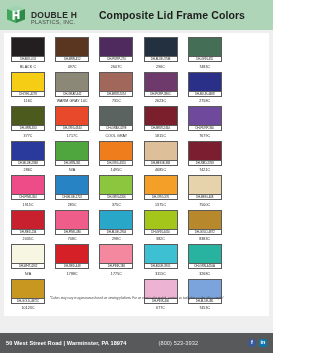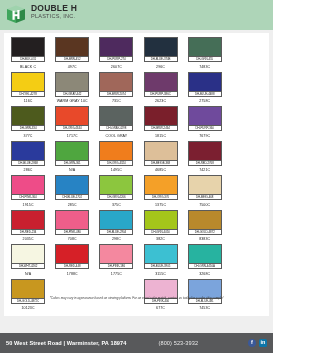--- a/index.html
+++ b/index.html
@@ -15,21 +15,21 @@
     box-sizing:border-box;
   }
   
   .header{
     height:30px;width:273px;
     background:#aed5b8;
     display:flex;align-items:center;
     box-sizing:border-box;
     padding-left:5px;
   }
-  .logo-wrap{display:flex;align-items:flex-start;}
+  .logo-wrap{display:flex;align-items:flex-end;}
   .logo-mark{width:22px;height:22px;flex:0 0 22px;position:relative;}
   .logo-text{margin-left:4px;line-height:1;}
   .logo-l1{
     font-size:8.5px;font-weight:bold;color:#2b2b2b;
     letter-spacing:.2px;display:block;
   }
   .logo-l2{
     font-size:5.6px;color:#4a4a4a;display:block;margin-top:1px;
     letter-spacing:.2px;
   }
@@ -140,20 +140,21 @@
           <rect x="7.5" y="6.8" width="2.2" height="9" fill="#ffffff"></rect>
           <rect x="12.3" y="6.0" width="2.2" height="9" fill="#ffffff"></rect>
           <rect x="8.6" y="10.2" width="5" height="2" fill="#ffffff"></rect>
         </svg>
       </span>
       <span class="logo-text">
         <span class="logo-l1">DOUBLE H</span>
         <span class="logo-l2">PLASTICS, INC.</span>
       </span>
     </div>
+    <div class="header-title">Composite Lid Frame Colors</div>
   </div>
 
   <div class="card">
     <div class="grid" id="swatch-grid">
         <div class="cell">
           <div class="swatch" style="background: rgb(35, 31, 32);">
             <div class="swatch-code">DH-BLK-031</div>
           </div>
           <div class="pantone">BLACK C</div>
         </div>

